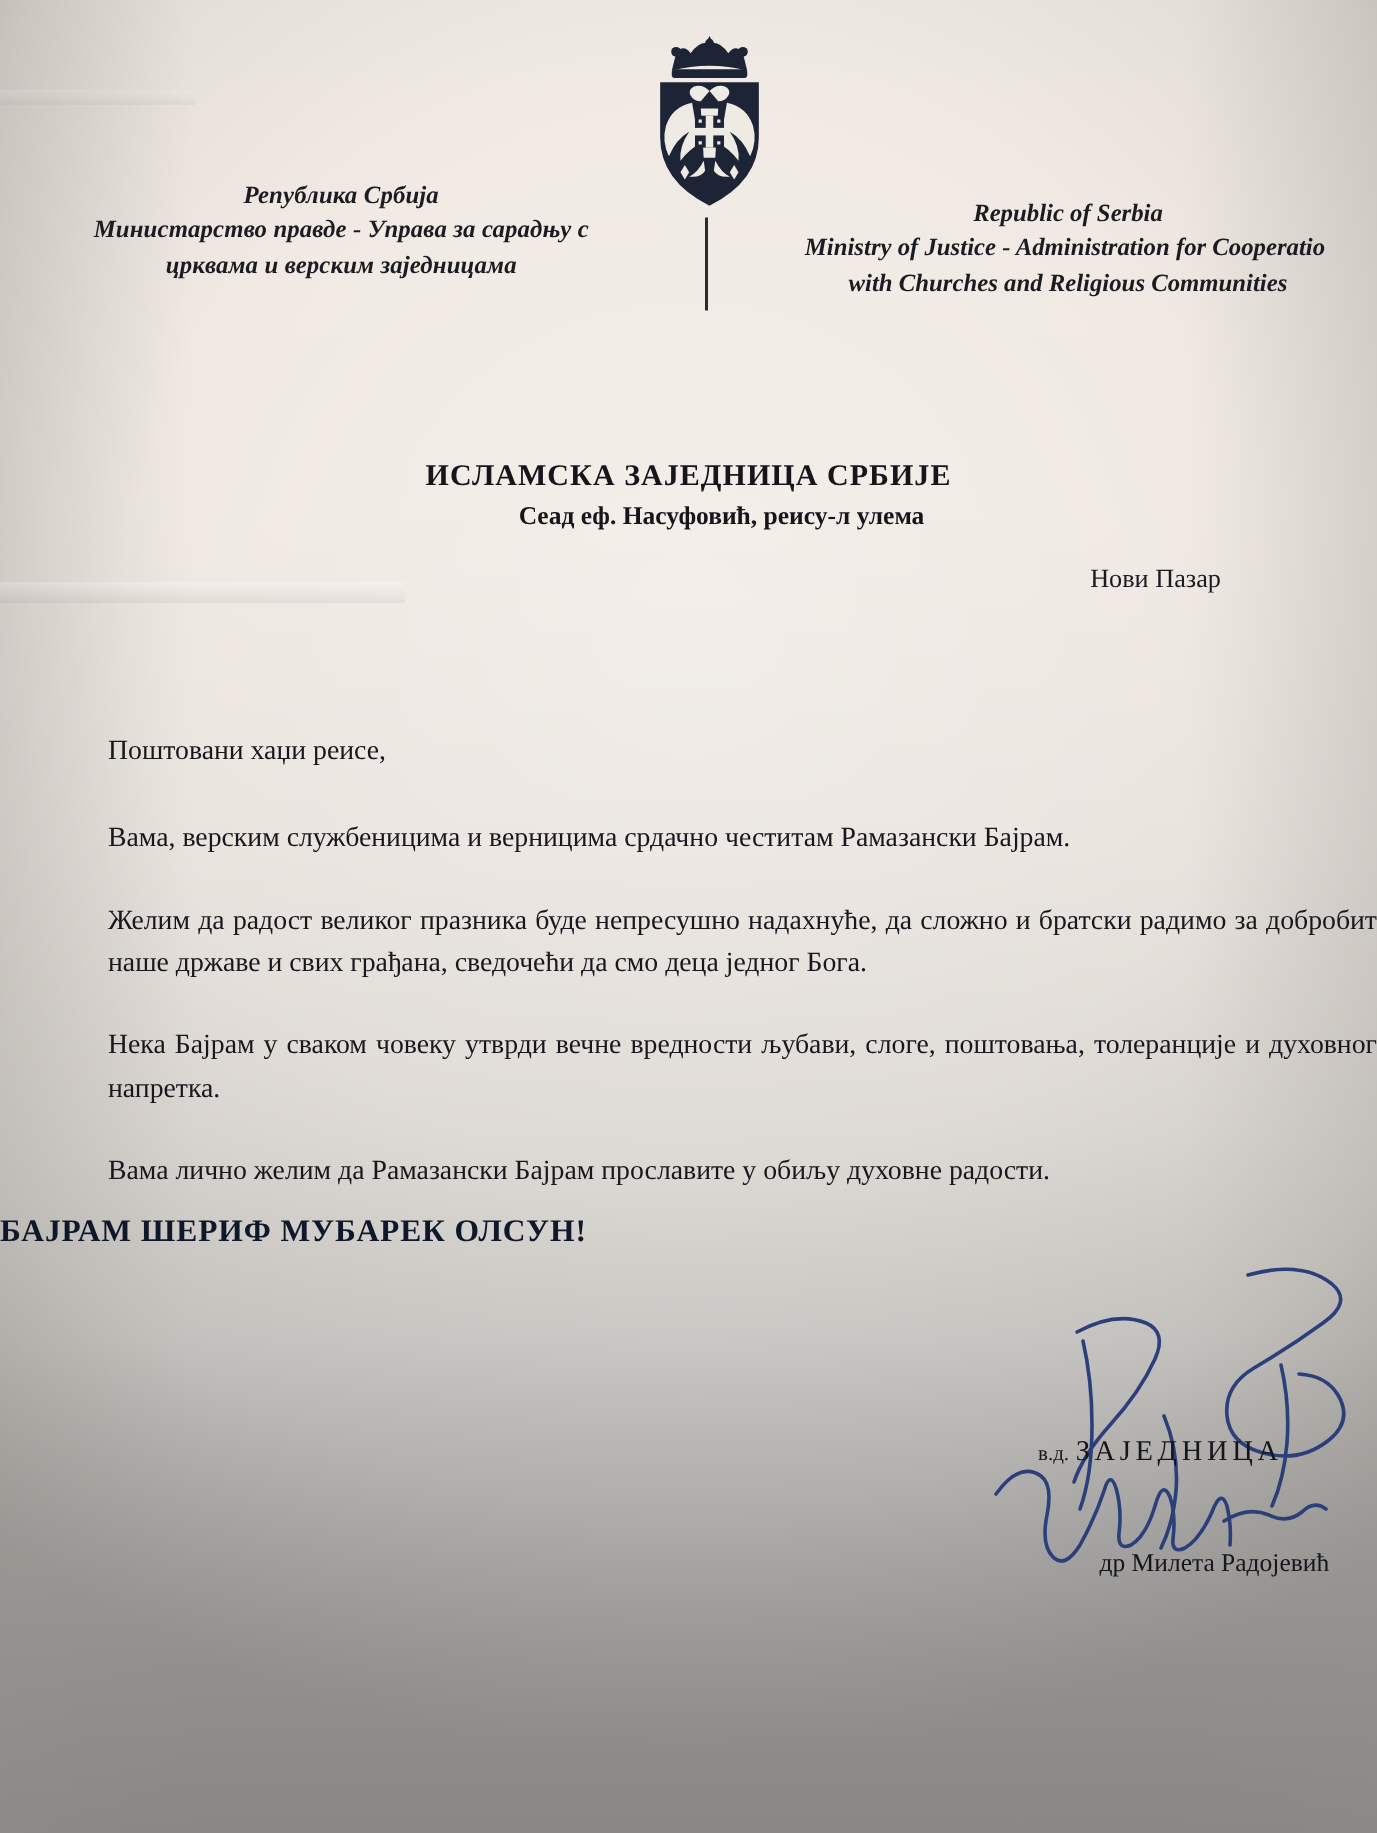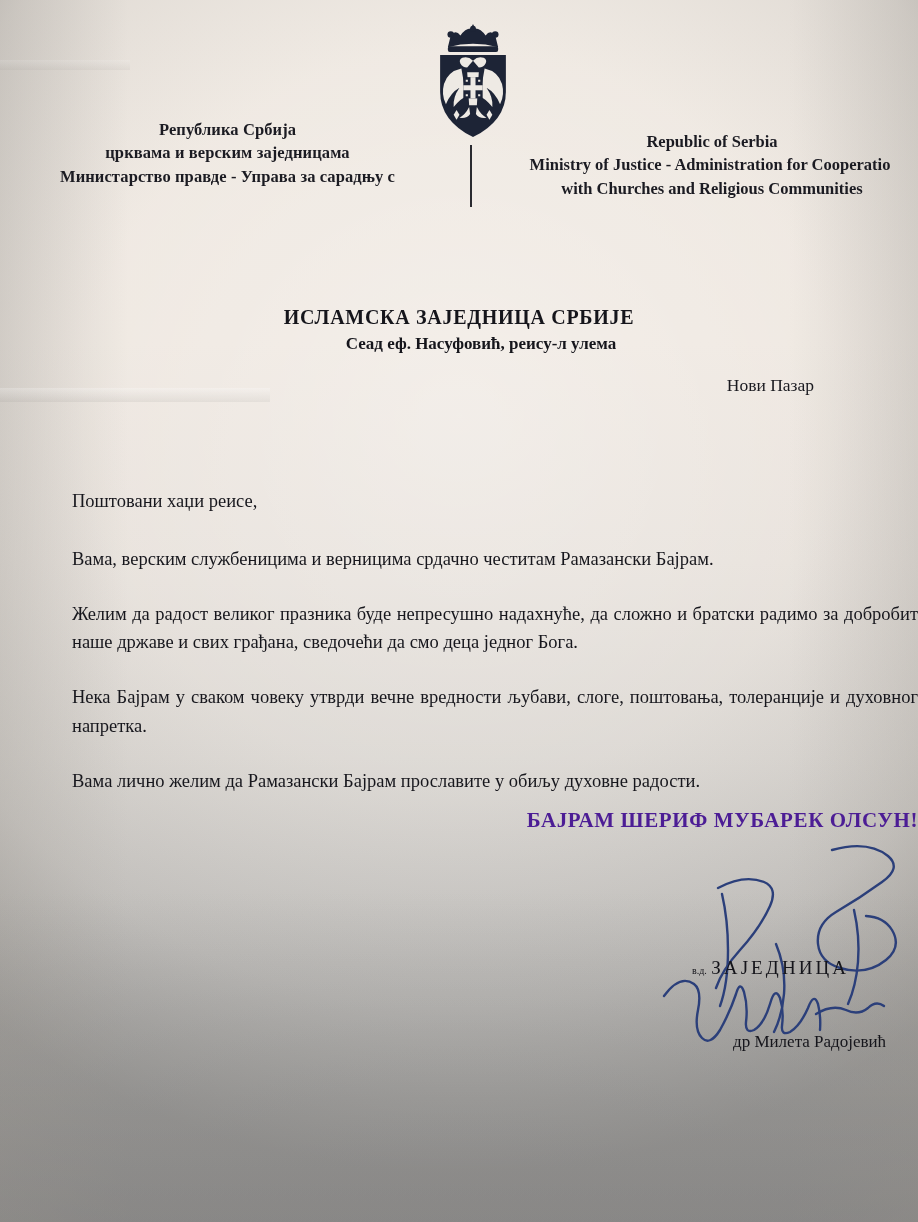--- a/index.html
+++ b/index.html
@@ -80,20 +80,21 @@
     height: 118px;
   }
   .crest svg { display:block; width:100%; height:100%; }
 
   .letterhead {
     position: absolute;
     top: 118px;
     left: 0;
     width: 766px;
     height: 96px;
+    font-style: italic;
   }
   .lh-sr {
     position: absolute;
     left: 0;
     top: 0;
     width: 455px;
     text-align: center;
     font-weight: bold;
     font-size: 16.5px;
     line-height: 1.42;
@@ -168,25 +169,25 @@
     color: #17171d;
   }
   .body p.salutation { margin-bottom: 30px; text-align: left; }
   .body p.last { text-align: left; }
 
   .greeting {
     position: absolute;
     top: 808px;
     left: 0;
     width: 918px;
-    text-align: right;
+    text-align: left;
     font-weight: bold;
     font-size: 21px;
     letter-spacing: 0.6px;
-    color: #4c1d95;
+    color: #0f172a;
   }
 
   
   .signature-block {
     position: absolute;
     top: 860px;
     left: 636px;
     width: 282px;
     height: 200px;
   }
@@ -200,21 +201,21 @@
   }
   .sig-ink svg { display:block; width:100%; height:100%; }
   .sig-title {
     position: absolute;
     left: 56px;
     top: 97px;
     font-size: 17.5px;
     color: #15151b;
     white-space: nowrap;
   }
-  .sig-title .vd { font-size: 10px; letter-spacing: 0px; }
+  .sig-title .vd { font-size: 14px; letter-spacing: 0px; }
   .sig-title .role { font-size: 19px; letter-spacing: 3.1px; }
   .sig-name {
     position: absolute;
     left: 62px;
     top: 172px;
     font-size: 17px;
     color: #15151b;
     white-space: nowrap;
     margin-left: 35px;
   }
@@ -264,22 +265,22 @@
           <path d="M42.5 59.6 h2.2 v2.2 h-2.2z M42.5 74.6 h2.2 v2.2 h-2.2z M55.3 59.6 h2.2 v2.2 h-2.2z M55.3 74.6 h2.2 v2.2 h-2.2z"></path>
           <path d="M30 96 l3 -5 3 5 -3 5z"></path>
           <path d="M64 96 l3 -5 3 5 -3 5z"></path>
         </g>
       </svg>
     </div>
 
     <div class="letterhead">
       <div class="lh-sr">
         <div class="l1">Република Србија</div>
+        <div>Министарство правде - Управа за сарадњу с</div>
         <div>црквама и верским заједницама</div>
-        <div>Министарство правде - Управа за сарадњу с</div>
       </div>
       <div class="lh-divider"></div>
       <div class="lh-en">
         <div>Republic of Serbia</div>
         <div class="l2">Ministry of Justice - Administration for Cooperatio</div>
         <div>with Churches and Religious Communities</div>
       </div>
     </div>
 
     <div class="addressee">

